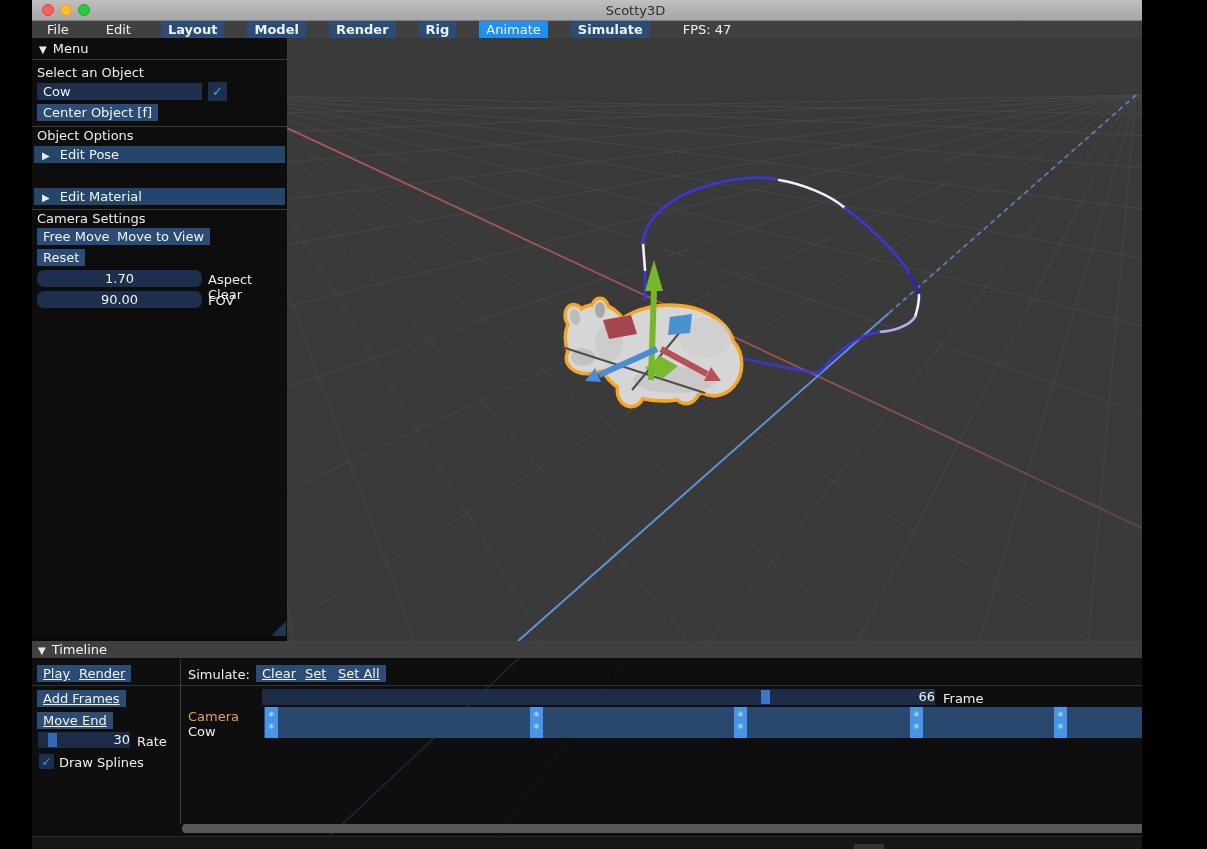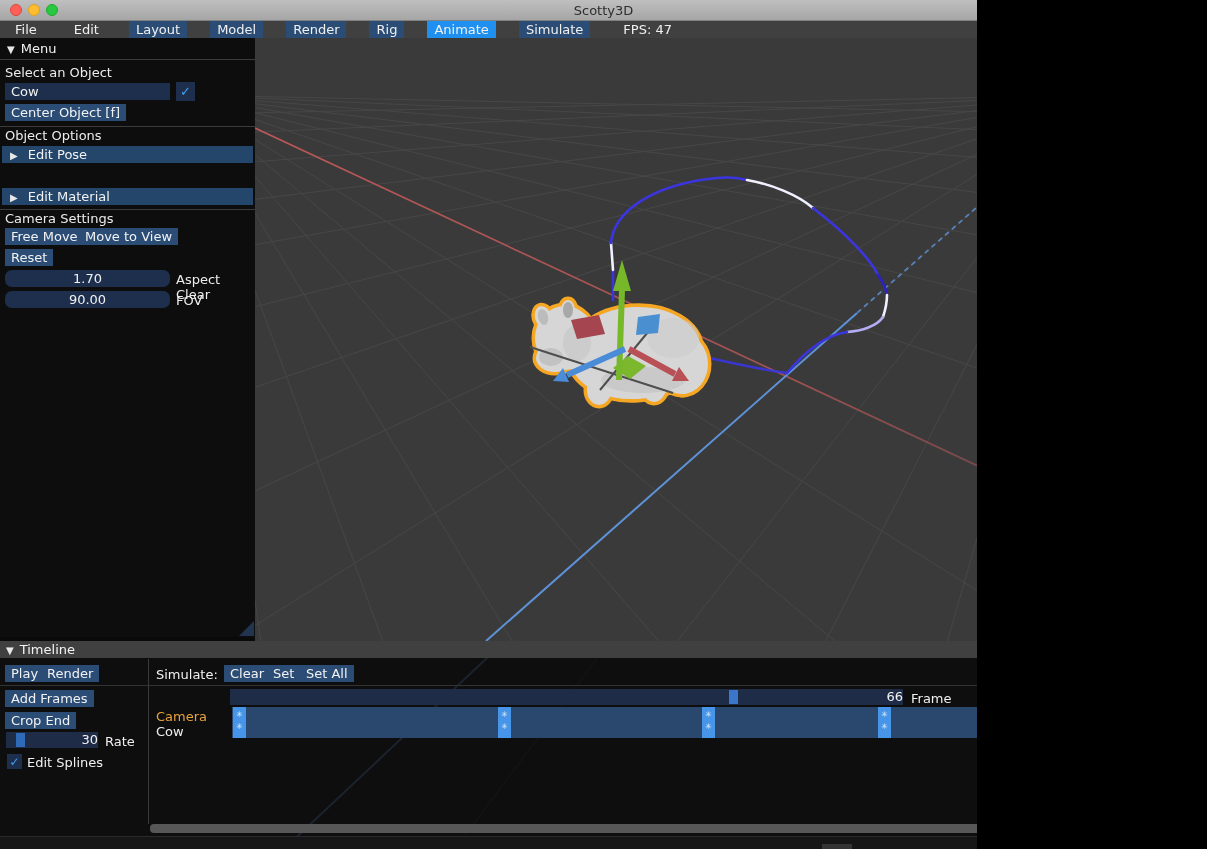--- a/index.html
+++ b/index.html
@@ -1,31 +1,31 @@
 <!DOCTYPE html>
 <html><head>
 <meta charset="utf-8">
 <style>
   html,body{margin:0;padding:0;background:#000;}
-  #app{position:relative;width:977px;height:849px;overflow:hidden;background:#0a0a0a;
-       font-family:"DejaVu Sans","Liberation Sans",sans-serif;font-size:13px;color:#e8e8e8;
+  #app{position:relative;width:1110px;height:849px;overflow:hidden;background:#0a0a0a;
+       font-family:"DejaVu Sans","Liberation Sans",sans-serif;font-size:13px;color:#e8e8e8;margin-left:32px;
        -webkit-font-smoothing:antialiased;}
   
   .titlebar{position:absolute;left:0;top:0;width:1207px;height:21px;
     background:linear-gradient(#bfbfbf,#a6a6a6);border-bottom:1px solid #808080;box-sizing:border-box;}
   .tl{position:absolute;top:4px;width:12px;height:12px;border-radius:50%;}
   .tl.red{left:10px;background:#ff5f57;border:1px solid #e0443e;box-sizing:border-box;}
   .tl.yellow{left:28px;background:#febc2e;border:1px solid #dea123;box-sizing:border-box;}
   .tl.green{left:46px;background:#28c840;border:1px solid #1dad2b;box-sizing:border-box;}
   .wtitle{position:absolute;left:0;right:0;top:3px;text-align:center;color:#2e2e2e;font-size:13px;}
   
   .menubar{position:absolute;left:0;top:21px;width:1207px;height:17px;background:#404040;
     display:flex;align-items:center;padding-left:8px;box-sizing:border-box;gap:20px;}
   .mi{padding:0 7px;height:17px;line-height:17px;margin-right:3px;color:#f0f0f0;white-space:nowrap;}
-  .mi.btn{background:#2b4d75;}
+  .mi.btn{background:#2b4d75;font-weight:bold;}
   .mi.active{background:#2090f0;}
   .fps{margin-left:4px;color:#f0f0f0;white-space:nowrap;padding:0 6px;}
   
   .viewport{position:absolute;left:255px;top:38px;width:952px;height:603px;}
   
   .sidebar{position:absolute;left:0;top:38px;width:255px;height:599px;background:#0d0d0d;}
   .sb-abs{position:absolute;}
   .hdr-row{left:7px;top:2px;height:17px;line-height:17px;color:#f2f2f2;}
   .tri{display:inline-block;font-size:10px;margin-right:6px;color:#e8e8e8;}
   .sep{position:absolute;left:0;width:255px;height:1px;background:#3c3c3c;}
@@ -37,21 +37,21 @@
   .chk .mark{color:#44a0f5;font-weight:bold;}
   .collap{position:absolute;left:2px;width:251px;height:17px;line-height:17px;background:#24466a;color:#f2f2f2;}
   .collap .tri{margin:0 10px 0 8px;font-size:10px;}
   .grip-sb{position:absolute;right:1px;bottom:1px;width:0;height:0;
     border-left:15px solid transparent;border-bottom:15px solid #223550;}
   
   .timeline{position:absolute;left:0;top:641px;width:1207px;height:208px;background:#0e0e0e;}
   .tl-hdr{position:absolute;left:0;top:0;width:1207px;height:17px;background:#404040;
     line-height:17px;color:#f4f4f4;}
   .tl-hdr .tri{margin-left:6px;}
-  .tbtn{position:absolute;background:#2b4d75;height:17px;line-height:17px;padding:0 6px;color:#f2f2f2;white-space:nowrap;}
+  .tbtn{position:absolute;background:#2b4d75;height:17px;line-height:17px;padding:0 6px;color:#f2f2f2;white-space:nowrap;text-decoration:underline;}
   .vsep{position:absolute;left:148px;top:18px;width:1px;height:165px;background:#3a3a3a;}
   .hsep{position:absolute;left:0;top:44px;width:1207px;height:1px;background:#333;}
   .tlabel{position:absolute;color:#f0f0f0;white-space:nowrap;}
   .slider{position:absolute;background:#1e2c47;height:16px;line-height:16px;text-align:right;color:#f2f2f2;}
   .slider .handle{position:absolute;top:1px;width:9px;height:14px;}
   .track{position:absolute;left:232px;top:66px;width:974px;height:31px;background:#2a486e;}
   .kf{position:absolute;top:0;width:13px;height:31px;background:#4695e8;color:#eaf4ff;
       font-size:8px;text-align:center;line-height:1;}
   .kf span{display:block;margin-top:4px;}
   .tl-chk{position:absolute;left:7px;top:113px;width:15px;height:15px;background:#1e2f4e;
@@ -262,21 +262,21 @@
 
     <div class="vsep"></div>
     <div class="hsep"></div>
 
     <div class="tlabel" style="left:156px;top:26px">Simulate:</div>
     <div class="tbtn" style="left:224px;top:24px">Clear</div>
     <div class="tbtn" style="left:267px;top:24px">Set</div>
     <div class="tbtn" style="left:300px;top:24px">Set All</div>
 
     <div class="tbtn" style="left:5px;top:49px">Add Frames</div>
-    <div class="tbtn" style="left:5px;top:71px">Crop End</div>
+    <div class="tbtn" style="left:5px;top:71px">Move End</div>
 
     <div class="slider" style="left:230px;top:48px;width:673px">
       <div class="handle" style="left:499px;background:#3c76c8"></div>
       <span>66</span>
     </div>
     <div class="tlabel" style="left:911px;top:50px">Frame</div>
 
     <div class="tlabel" style="left:156px;top:68px;color:#e8a33d">Camera</div>
     <div class="tlabel" style="left:156px;top:83px">Cow</div>
 
@@ -305,21 +305,21 @@
 
     <div class="slider" style="left:6px;top:91px;width:92px">
       <div class="handle" style="left:10px;background:#2f6ab8"></div>
       <span>30</span>
     </div>
     <div class="tlabel" style="left:105px;top:93px">Rate</div>
 
     <div class="tl-chk">
       <span class="mark">✓</span>
     </div>
-    <div class="tlabel" style="left:27px;top:114px">Edit Splines</div>
+    <div class="tlabel" style="left:27px;top:114px">Draw Splines</div>
 
     <div class="hscroll"></div>
     <div class="grip-tl"></div>
     <div class="bstrip">
       <div class="bthumb"></div>
     </div>
   </div>
 
 </div>
 

